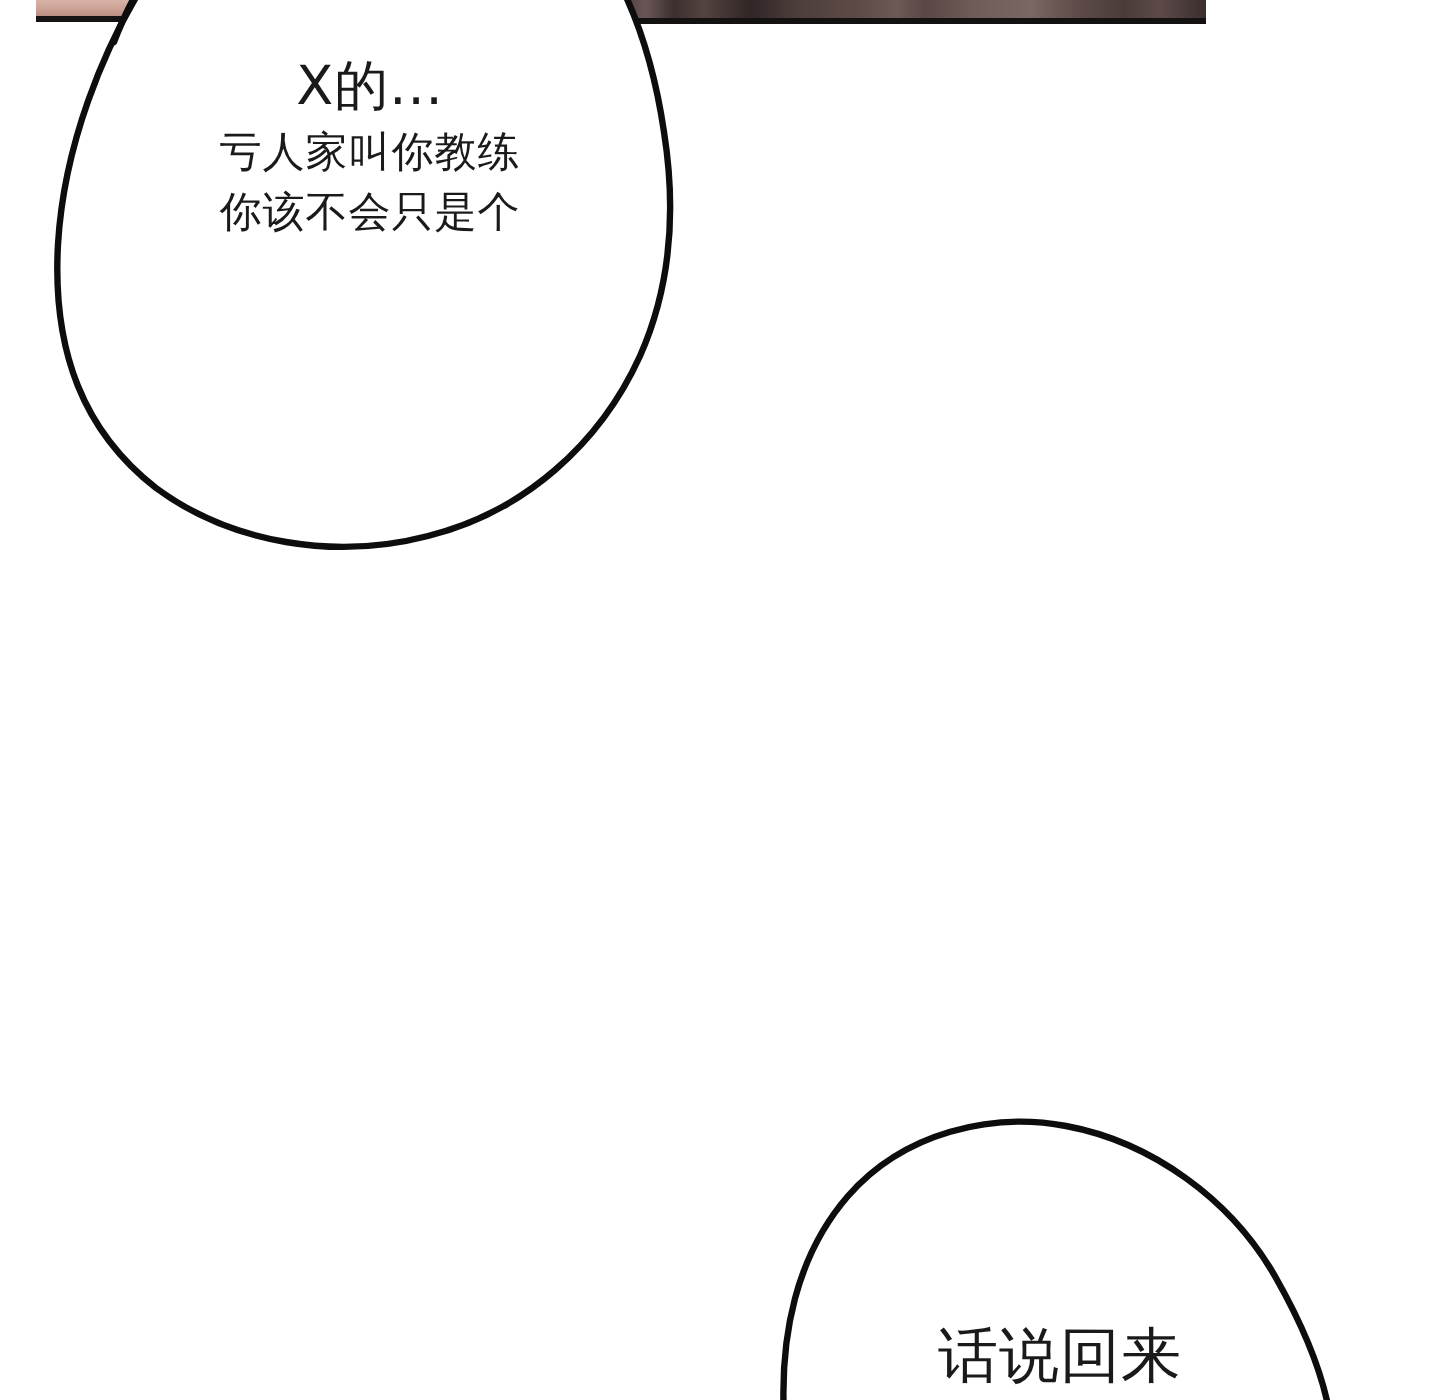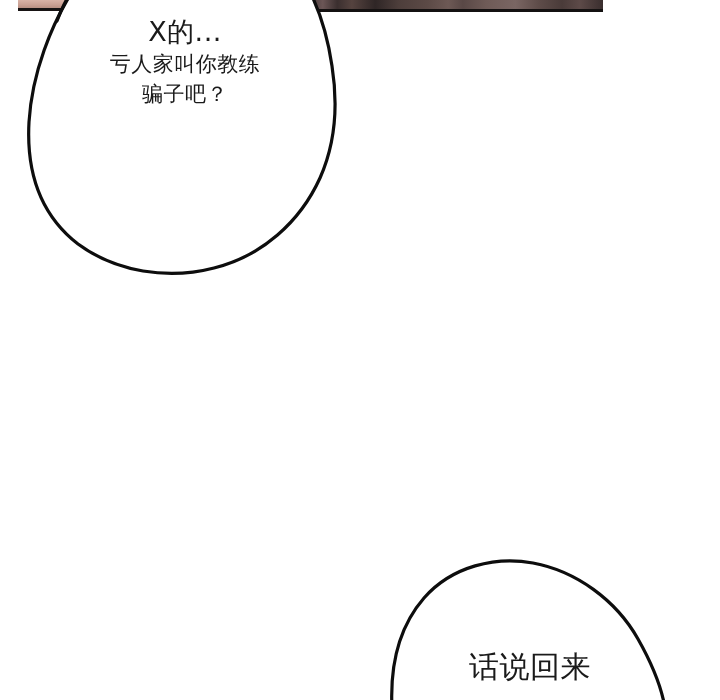--- a/index.html
+++ b/index.html
@@ -80,20 +80,21 @@
 
   
   .dialogue {
     position: absolute;
     text-align: center;
     color: #1a1a1a;
     font-family: "DejaVu Sans", "Liberation Sans", sans-serif;
     line-height: 1.0;
     white-space: nowrap;
     user-select: none;
+    margin-top: 12px;
   }
   #dialogue-top {
     left: 40px;
     top: 14px;
     width: 290px;
   }
   #dialogue-top .line {
     display: block;
     font-size: 21px;
     letter-spacing: 0.5px;
@@ -138,20 +139,20 @@
              C 390 668, 398 628, 424 598
              C 452 566, 496 556, 533 563
              C 576 571, 616 600, 638 639
              C 655 669, 662 690, 665 708
              Z"></path>
   </svg>
 
   <div class="dialogue" id="dialogue-top">
     <span class="line line-1">X的...</span>
     <span class="line line-2">亏人家叫你教练</span>
-    <span class="line line-4">骗子吧？</span>
+    <span class="line line-3">你该不会只是个</span>
   </div>
 
   <div class="dialogue" id="dialogue-bottom">
     <span class="line line-1">话说回来</span>
   </div>
 
 </div>
 
 </body></html>

